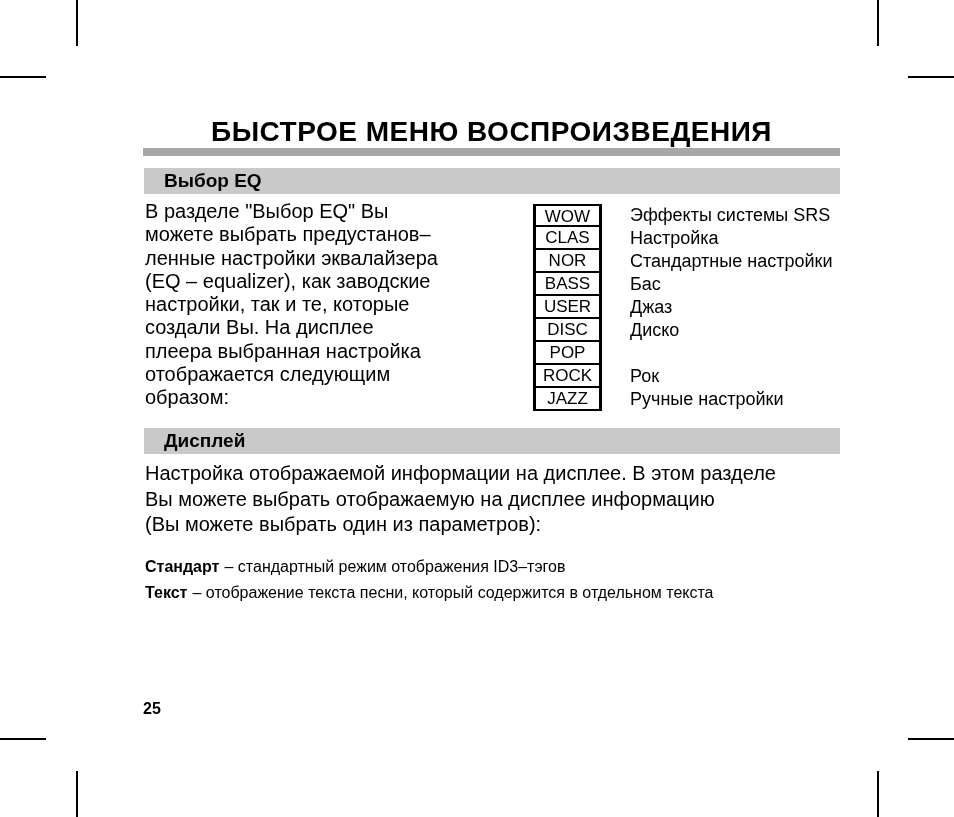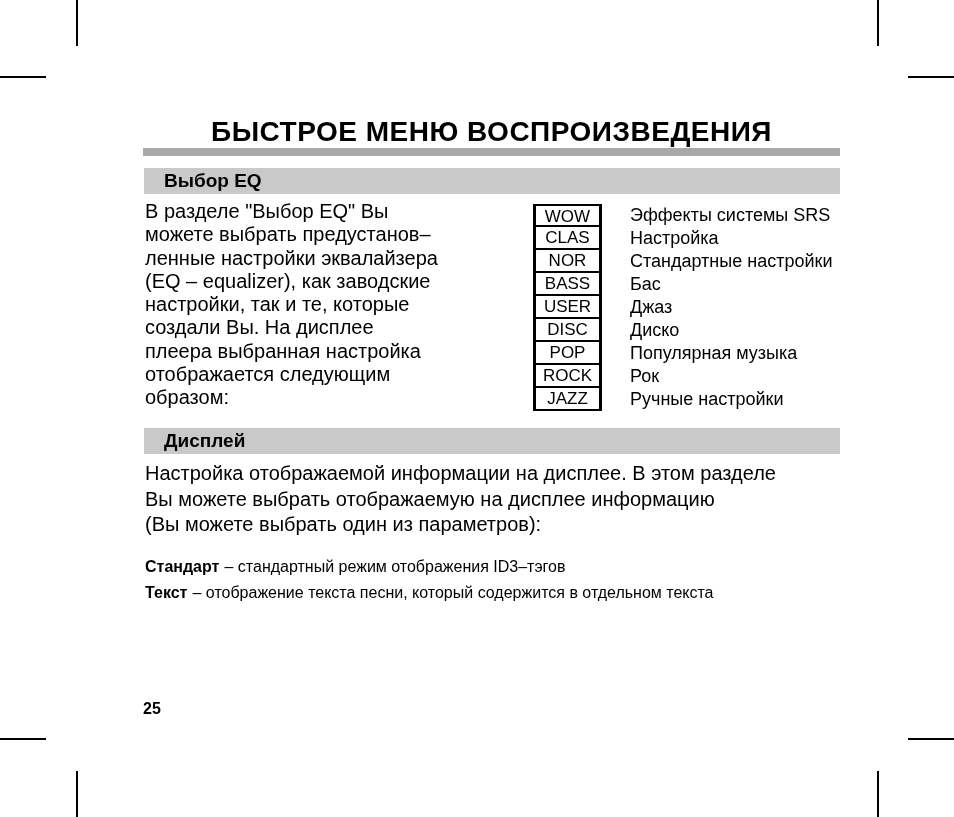--- a/index.html
+++ b/index.html
@@ -154,21 +154,20 @@
     <div class="eq-row">
       <div class="eq-code">USER</div>
       <div class="eq-desc">Джаз</div>
     </div>
     <div class="eq-row">
       <div class="eq-code">DISC</div>
       <div class="eq-desc">Диско</div>
     </div>
     <div class="eq-row">
       <div class="eq-code">POP</div>
-      <div class="eq-desc">Популярная музыка</div>
     </div>
     <div class="eq-row">
       <div class="eq-code">ROCK</div>
       <div class="eq-desc">Рок</div>
     </div>
     <div class="eq-row">
       <div class="eq-code">JAZZ</div>
       <div class="eq-desc">Ручные настройки</div>
     </div>
   </div>

